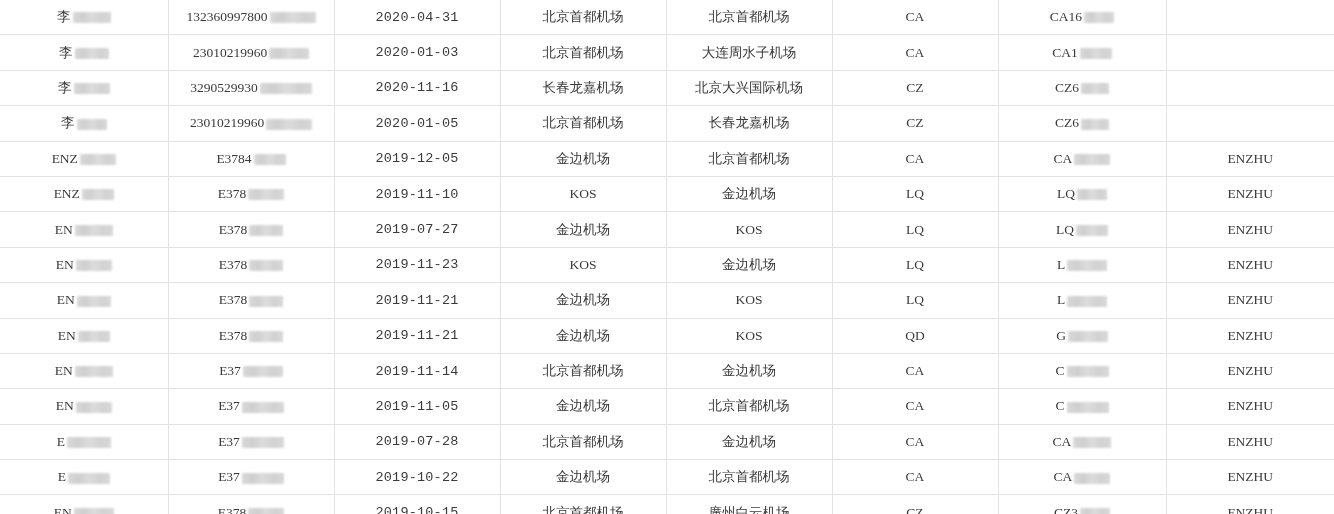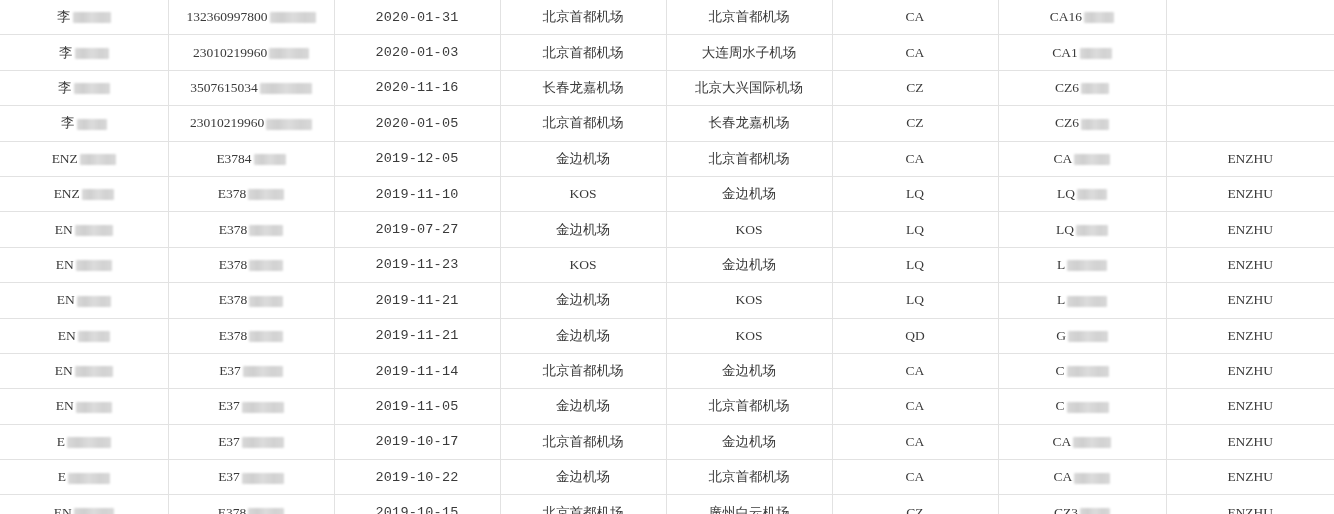--- a/index.html
+++ b/index.html
@@ -81,21 +81,21 @@
       <tr>
         <td><span class="cell-inner">
             <span>李</span>
             <span class="mask" style="width: 38px;"></span>
           </span></td>
         <td><span class="cell-inner">
             <span>132360997800</span>
             <span class="mask" style="width: 46px;"></span>
           </span></td>
         <td class="date-cell"><span class="cell-inner">
-            <span>2020-01-31</span>
+            <span>2020-04-31</span>
           </span></td>
         <td><span class="cell-inner">
             <span>北京首都机场</span>
           </span></td>
         <td><span class="cell-inner">
             <span>北京首都机场</span>
           </span></td>
         <td><span class="cell-inner">
             <span>CA</span>
           </span></td>
@@ -135,21 +135,21 @@
         <td><span class="cell-inner">
             <span></span>
           </span></td>
       </tr>
       <tr>
         <td><span class="cell-inner">
             <span>李</span>
             <span class="mask" style="width: 36px;"></span>
           </span></td>
         <td><span class="cell-inner">
-            <span>3507615034</span>
+            <span>3290529930</span>
             <span class="mask" style="width: 52px;"></span>
           </span></td>
         <td class="date-cell"><span class="cell-inner">
             <span>2020-11-16</span>
           </span></td>
         <td><span class="cell-inner">
             <span>长春龙嘉机场</span>
           </span></td>
         <td><span class="cell-inner">
             <span>北京大兴国际机场</span>
@@ -429,21 +429,21 @@
       <tr>
         <td><span class="cell-inner">
             <span>E</span>
             <span class="mask" style="width: 44px;"></span>
           </span></td>
         <td><span class="cell-inner">
             <span>E37</span>
             <span class="mask" style="width: 42px;"></span>
           </span></td>
         <td class="date-cell"><span class="cell-inner">
-            <span>2019-10-17</span>
+            <span>2019-07-28</span>
           </span></td>
         <td><span class="cell-inner">
             <span>北京首都机场</span>
           </span></td>
         <td><span class="cell-inner">
             <span>金边机场</span>
           </span></td>
         <td><span class="cell-inner">
             <span>CA</span>
           </span></td>

